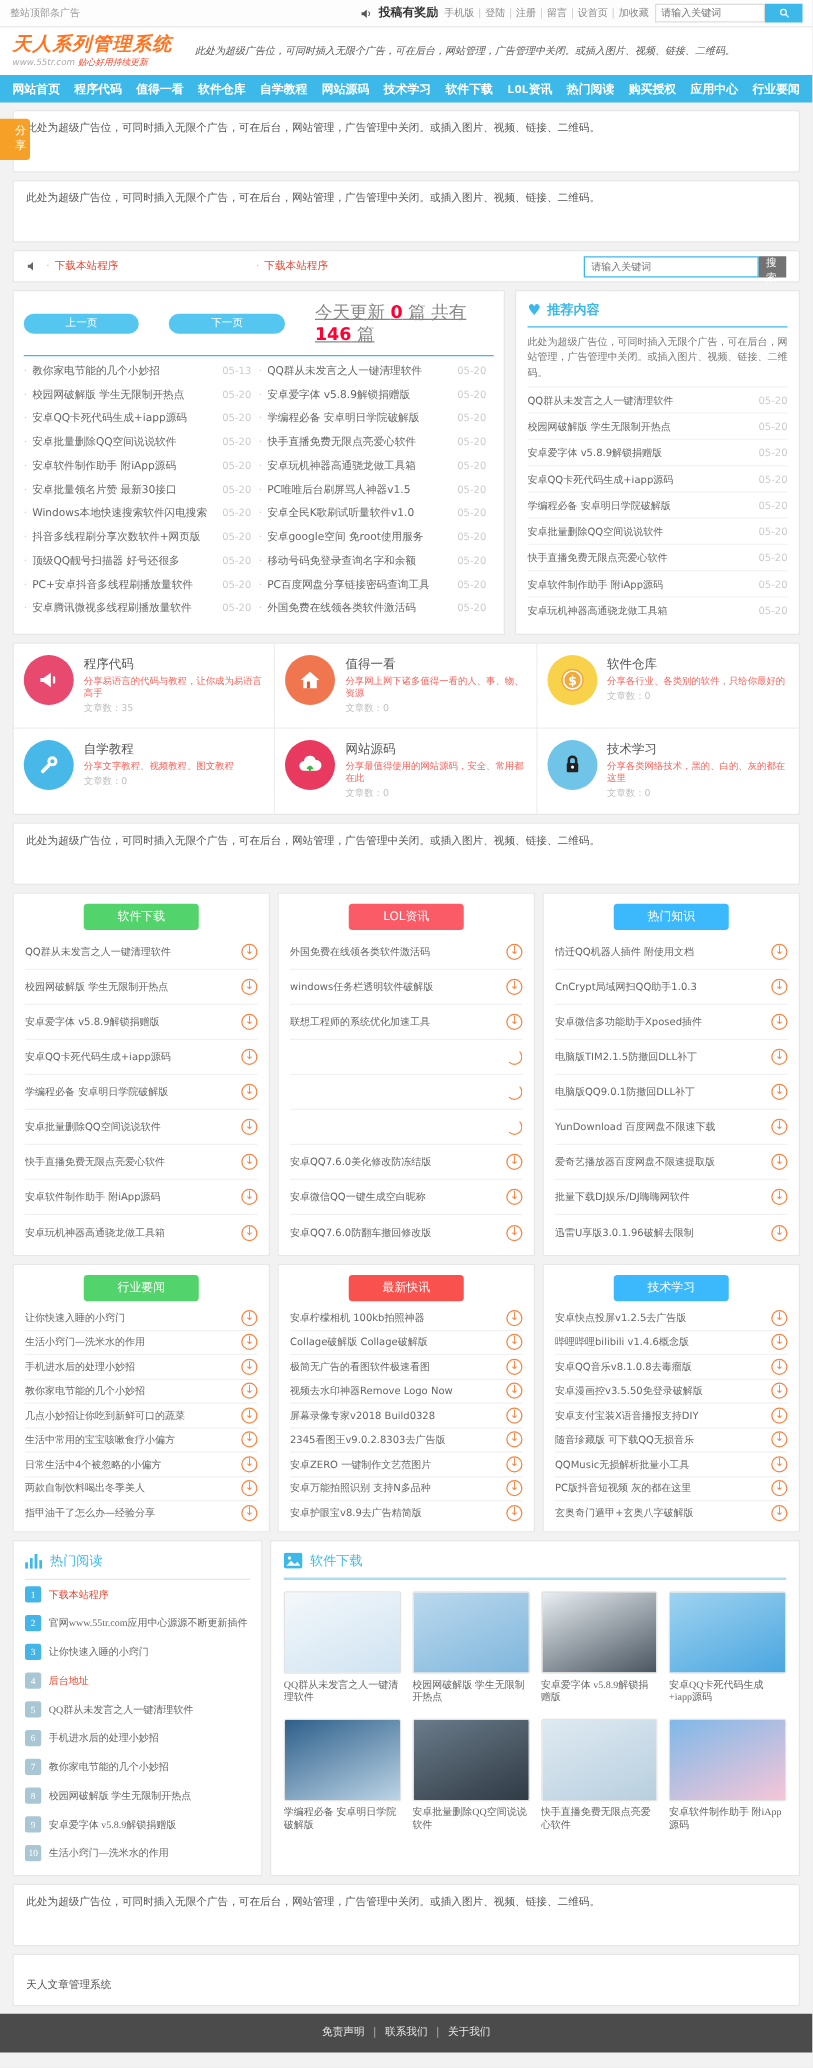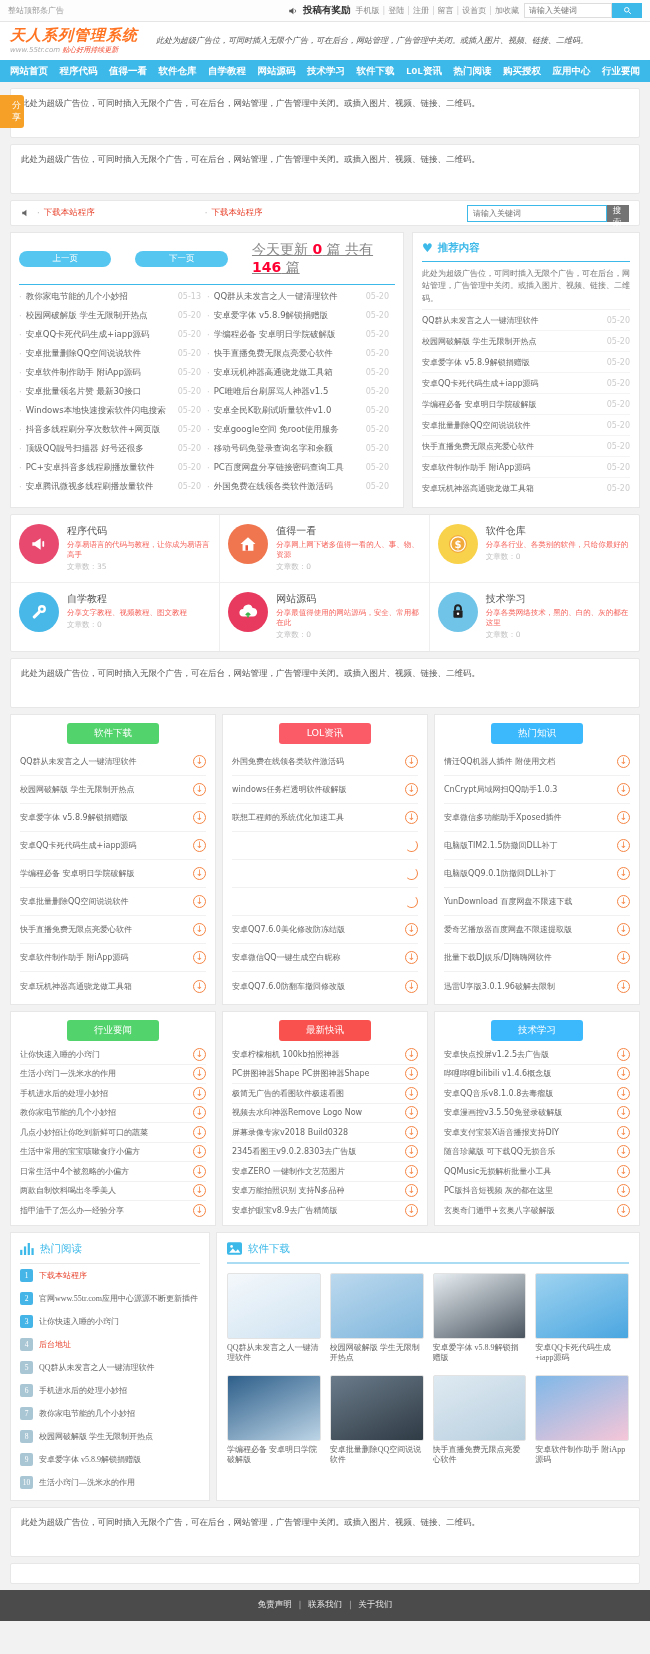--- a/index.html
+++ b/index.html
@@ -617,21 +617,21 @@
           <span class="dl-ico">↓</span>
         </div>
       </div>
       <div class="dl-card">
         <a class="pill" style="background: rgb(248, 81, 78);">最新快讯</a>
         <div class="dl-row">
           <a>安卓柠檬相机 100kb拍照神器</a>
           <span class="dl-ico">↓</span>
         </div>
         <div class="dl-row">
-          <a>PC拼图神器Shape PC拼图神器Shape</a>
+          <a>Collage破解版 Collage破解版</a>
           <span class="dl-ico">↓</span>
         </div>
         <div class="dl-row">
           <a>极简无广告的看图软件极速看图</a>
           <span class="dl-ico">↓</span>
         </div>
         <div class="dl-row">
           <a>视频去水印神器Remove Logo Now</a>
           <span class="dl-ico">↓</span>
         </div>
@@ -799,20 +799,21 @@
             <div class="thumb" style="background: linear-gradient(155deg, rgb(127, 184, 232), rgb(246, 198, 216));"></div>
             <p class="caption">安卓软件制作助手 附iApp源码</p>
           </div>
         </div>
     </div>
   </div>
 
   <div class="card ad-card">此处为超级广告位，可同时插入无限个广告，可在后台，网站管理，广告管理中关闭。或插入图片、视频、链接、二维码。</div>
 
   <div class="card friends">
+    <div class="fr-links" id="friend-links"><a>天人文章管理系统</a></div>
   </div>
 
   <div class="footer">
     <div class="f-line1" id="footer-links"><a>免责声明</a><span class="sep">｜</span><a>联系我们</a><span class="sep">｜</span><a>关于我们</a></div>
 
   </div>
 
 </div>
 
 </body></html>

